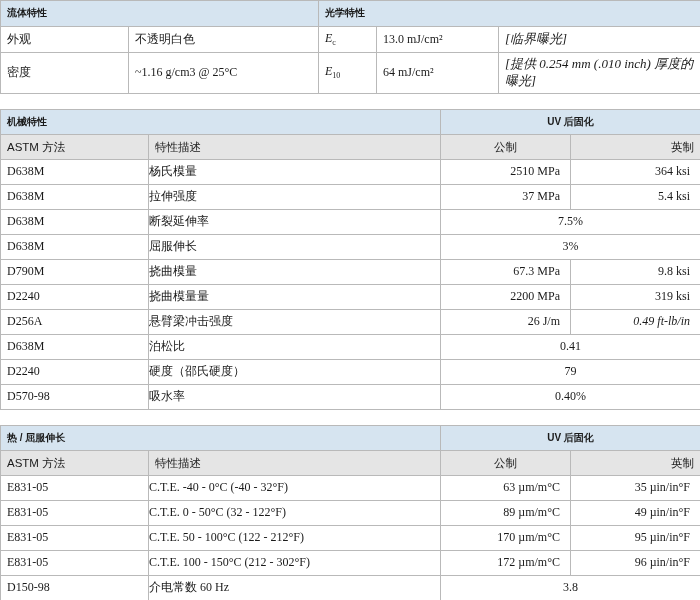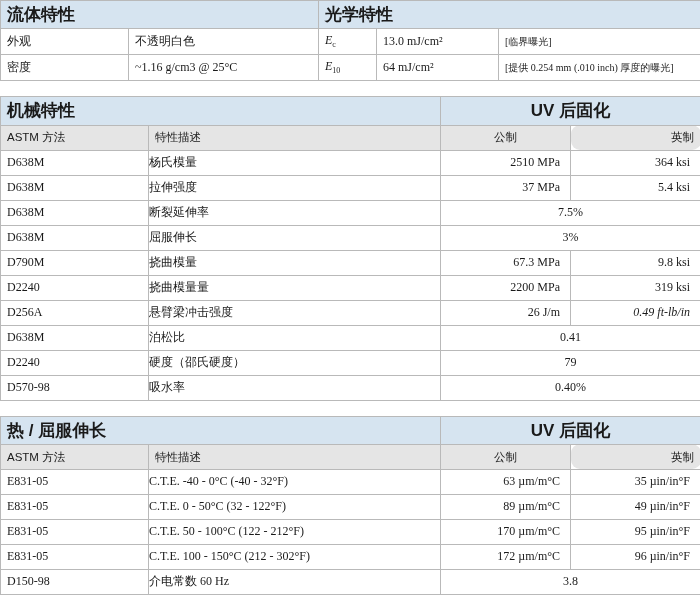--- a/index.html
+++ b/index.html
@@ -30,40 +30,40 @@
     vertical-align: middle;
     font-weight: normal;
     text-align: left;
     line-height: 1.25;
     height: 18px;
   }
   .hdr {
     background: #d6e4f0;
     font-weight: bold;
     font-family: "Liberation Sans", sans-serif;
-    font-size: 17px;
+    font-size: 10px;
   }
   .subhdr {
     background: #e5e5e5;
     font-family: "Liberation Sans", sans-serif;
     font-size: 11.5px;
   }
   .c { text-align: center; }
-  .r { text-align: right; border-radius: 9px; }
+  .r { text-align: right; }
   .sub { font-size: 8px; vertical-align: sub; }
   .spacer-row td {
     border: none;
     height: 9px;
     padding: 0;
   }
   .sym {
     font-family: "Liberation Serif", serif;
     font-style: italic;
   }
-  .small-note { font-size: 10px; }
+  .small-note { font-size: 13px; font-style: italic; }
   .nowrap { white-space: nowrap; font-style: italic; }
   .tbl-fluid td { height: 19px; }
   .val-cell { text-align: right; padding-right: 10px; }
   .desc-cell { padding-left: 0; }
   .mid { text-align: center; }
 </style>
 </head>
 <body>
 
 <div class="sheet">

